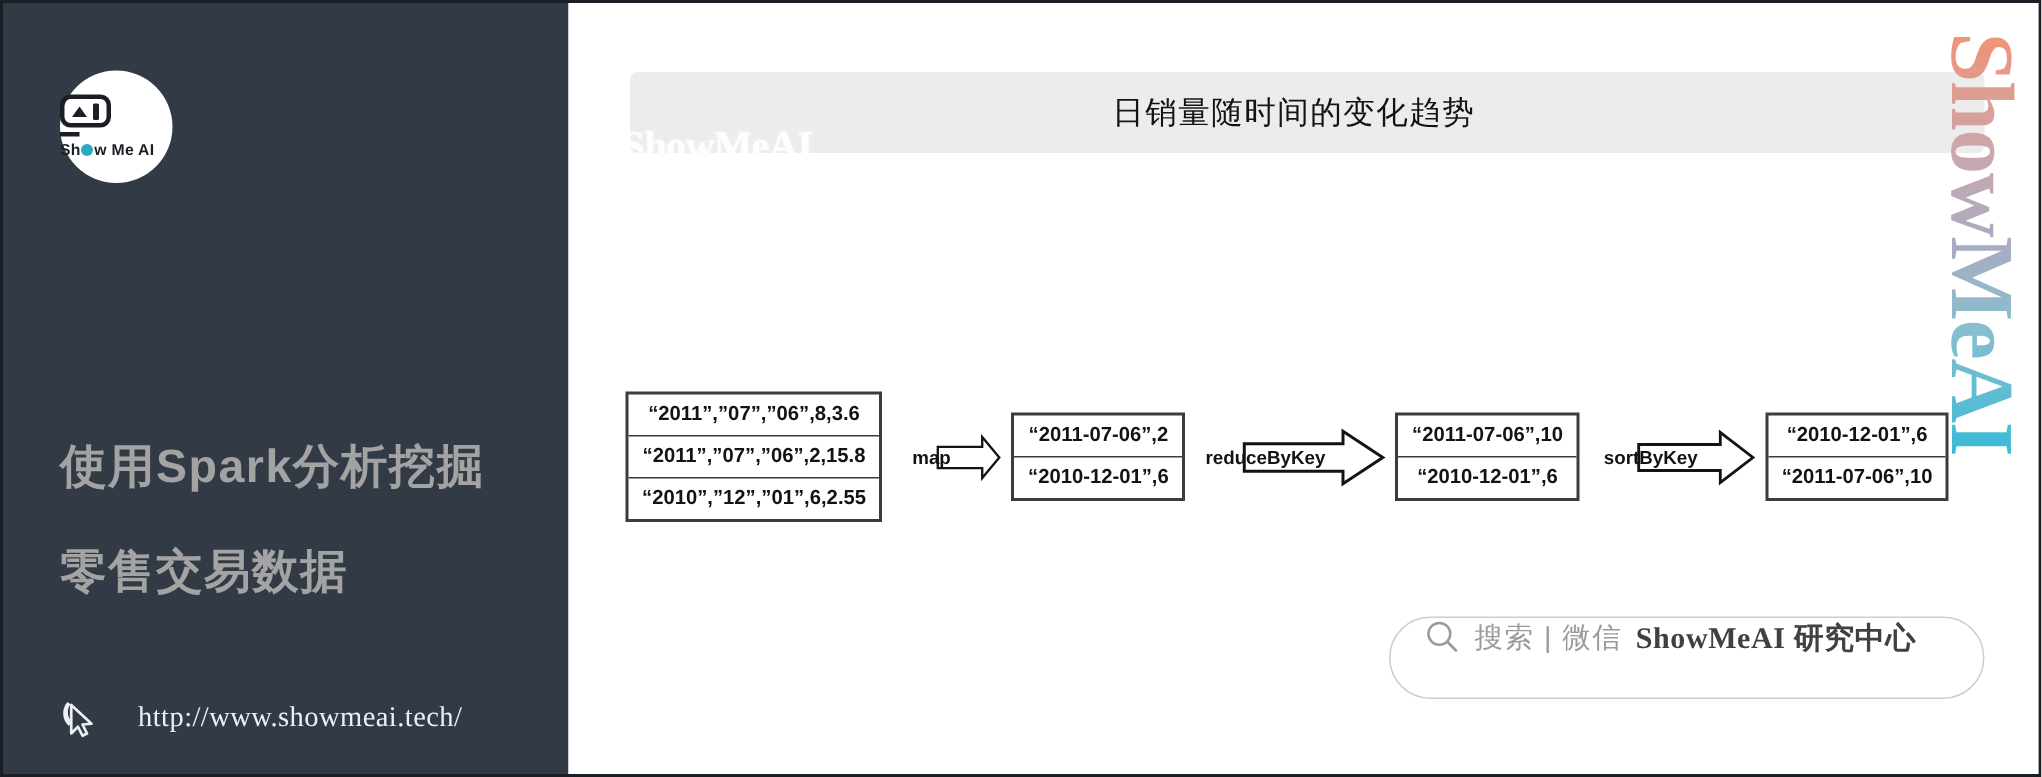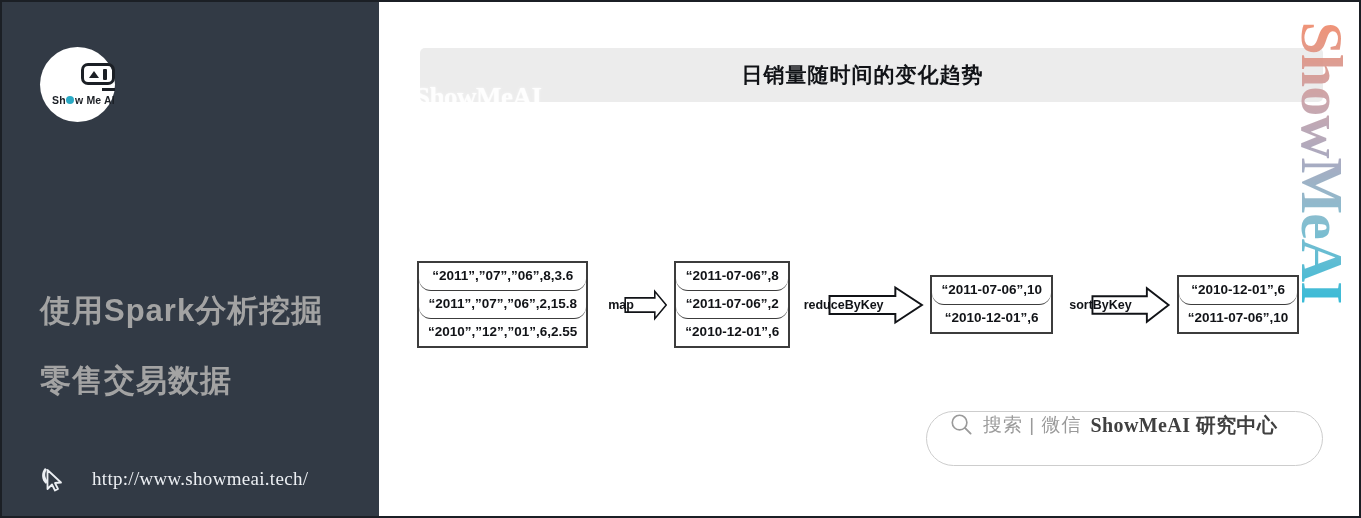--- a/index.html
+++ b/index.html
@@ -27,21 +27,21 @@
 
   
   #logo-wrap {
     position: absolute; left: 38px; top: 45px;
     width: 75px; height: 75px;
   }
   #logo-circle {
     width: 75px; height: 75px; border-radius: 50%;
     background: #ffffff;
     display: flex; flex-direction: column;
-    align-items: flex-end; justify-content: center;
+    align-items: flex-start; justify-content: center;
     gap: 2px;
   }
   #logo-face {
     width: 34px; height: 22px;
     border: 3.2px solid #1b1f25;
     border-radius: 7px;
     display: flex; align-items: center; justify-content: center;
     gap: 4px;
     position: relative;
   }
@@ -104,21 +104,21 @@
   #title-bar {
     position: absolute; left: 41px; top: 46px;
     width: 903px; height: 54px;
     background: #ececec;
     border-radius: 5px;
   }
   #title-text {
     position: absolute; left: 0; right: 18px; top: 50%;
     transform: translateY(-50%);
     text-align: center;
-    font-size: 21px; font-weight: bold; color: #111317;
+    font-size: 21px; font-weight: normal; color: #111317;
     letter-spacing: 1px;
   }
 
   
   #wm-title {
     position: absolute; left: 36px; top: 80px;
     font-size: 27px; font-weight: bold;
     color: #ffffff; opacity: 0.95;
     letter-spacing: -0.5px;
     font-family: "Liberation Serif", "DejaVu Serif", serif;
@@ -164,21 +164,20 @@
   .data-row {
     border-bottom: 1.5px solid #3c3c3c;
     padding: 5px 9px;
     font-size: 13.5px;
     font-weight: bold;
     color: #111317;
     text-align: center;
     white-space: nowrap;
     line-height: 1.25;
     font-family: "Liberation Sans", "DejaVu Sans", sans-serif;
-    border-radius: 12px;
   }
   .data-row:last-child { border-bottom: none; }
 
   .arrow-wrap {
     position: relative;
     flex: 0 0 auto;
     display: flex; align-items: flex-start; justify-content: center; padding-left: 30px;
   }
   .arrow-wrap svg { display: block; }
   .arrow-label {
@@ -273,21 +272,20 @@
         </div>
         <div style="width: 6px; flex: 0 0 auto;"></div>
         <div class="arrow-wrap" style="width: 74px; height: 52px;">
           <svg viewBox="0 0 74 52" width="74" height="52">
             <path d="M2 14.040000000000001 L51.8 14.040000000000001 L51.8 3 L71 26 L51.8 49 L51.8 37.96 L2 37.96 Z" fill="#ffffff" stroke="#111317" stroke-width="2.6" stroke-linejoin="miter"></path>
           </svg>
           <div class="arrow-label">map</div>
         </div>
         <div style="width: 6px; flex: 0 0 auto;"></div>
         <div class="data-box">
-          <div class="data-row">“2011-07-06”,8</div>
           <div class="data-row">“2011-07-06”,2</div>
           <div class="data-row">“2010-12-01”,6</div>
         </div>
         <div style="width: 8px; flex: 0 0 auto;"></div>
         <div class="arrow-wrap" style="width: 126.2px; height: 52px;">
           <svg viewBox="0 0 126.19999999999999 52" width="126.19999999999999" height="52">
             <path d="M2 14.040000000000001 L88.33999999999999 14.040000000000001 L88.33999999999999 3 L123.19999999999999 26 L88.33999999999999 49 L88.33999999999999 37.96 L2 37.96 Z" fill="#ffffff" stroke="#111317" stroke-width="2.6" stroke-linejoin="miter"></path>
           </svg>
           <div class="arrow-label">reduceByKey</div>
         </div>

